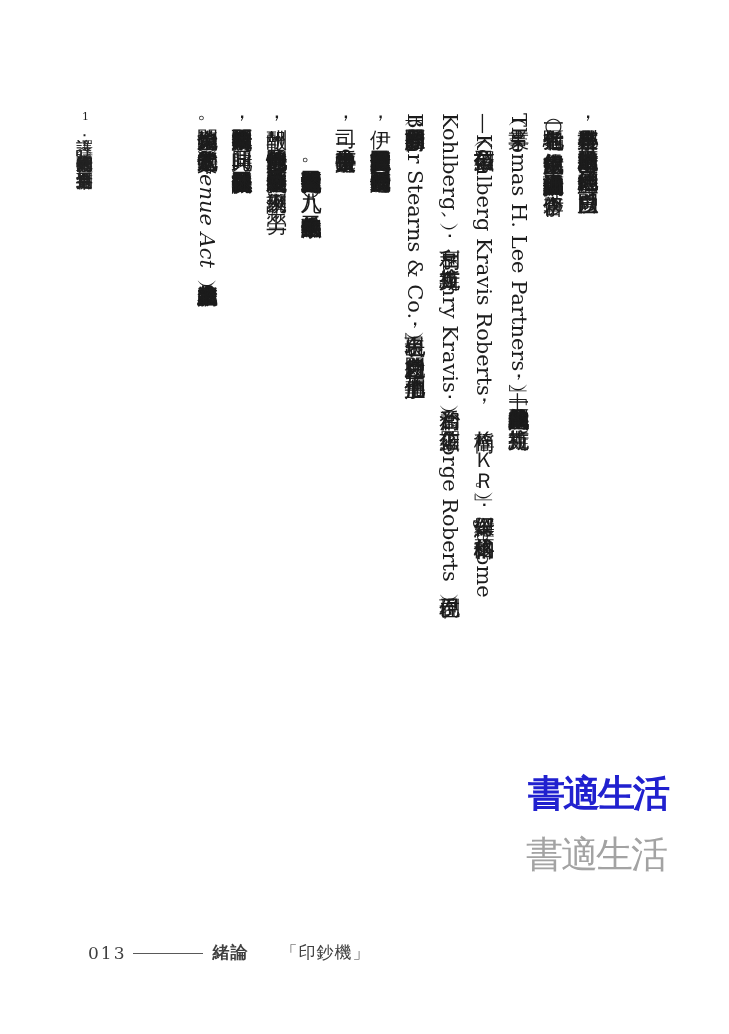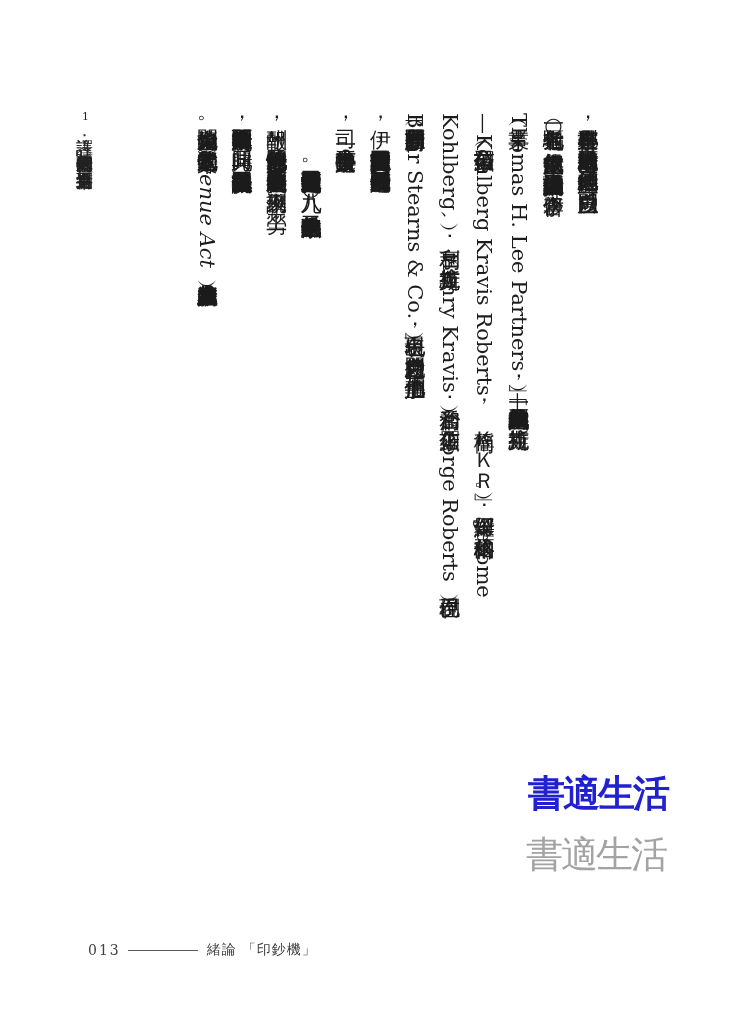--- a/index.html
+++ b/index.html
@@ -68,33 +68,33 @@
   .wm-blue { left: 528px; top: 769px; }
   .wm-gray { left: 526px; top: 830px; font-weight: 500; }
 
   
   .footer {
     position: absolute;
     left: 88px;
     top: 941px;
     display: flex;
     align-items: center;
-    font-size: 14px;
+    font-size: 17px;
     color: #3f3f3f;
   }
   .footer .pagenum { letter-spacing: 2px; }
   .footer .rule {
     display: inline-block;
     width: 70px;
     height: 1px;
     background: #595959;
     margin: 1px 9px 0 7px;
   }
-  .footer .section { letter-spacing: 1px; }
-  .footer .book-title { margin-left: 5px; letter-spacing: 1px; }
+  .footer .section { letter-spacing: 1px; font-weight: bold; }
+  .footer .book-title { margin-left: 32px; letter-spacing: 1px; }
 </style>
 </head>
 <body>
 
 <div class="page">
 
   <div class="main-text" id="main-text">
       <div class="col"><span>都是小型合夥事業，由出逃華爾街的難民組成；他們已經賺夠了錢，可以自立門戶了。</span></div>
       <div class="col"><span>驅者包括一九七○年代由前銀行家成立、總部設在波士頓的投資公司「湯瑪斯．李伊合夥</span></div>
       <div class="col"><span>事業（Thomas H. Lee Partners）」，以及一九七六年在紐約成立的「科爾伯格—克拉維斯</span></div>

